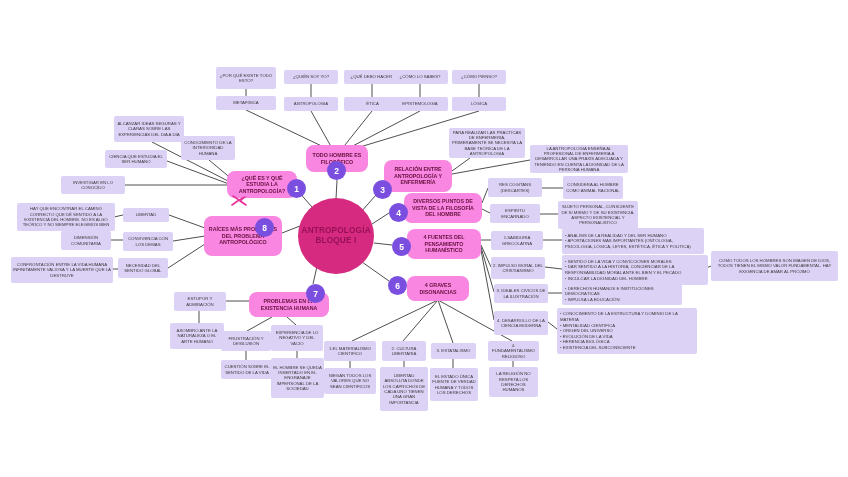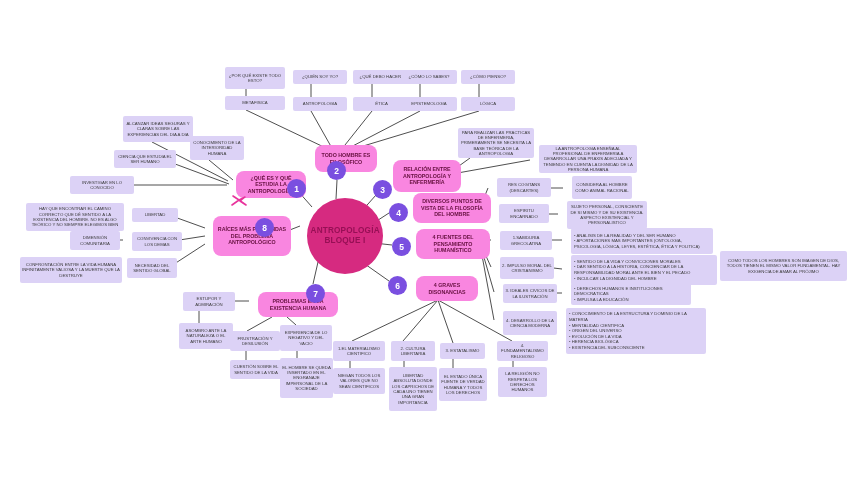--- a/index.html
+++ b/index.html
@@ -1,20 +1,20 @@
 <!DOCTYPE html>
 <html><head>
 <meta charset="utf-8">
 <style>
   html,body{margin:0;padding:0;}
   body{font-family:"Liberation Sans", sans-serif; background:#fff;}
   #canvas{position:relative; overflow:hidden;}
   #wires{position:absolute; left:0; top:0; z-index:0;}
   .node{position:absolute; box-sizing:border-box; display:flex; align-items:center; justify-content:center;
-        text-align:center; text-transform:uppercase; z-index:2; overflow:hidden;margin-left:9px;}
+        text-align:center; text-transform:uppercase; z-index:2; overflow:hidden;}
   .leaf{border-radius:2px; font-size:4.3px; line-height:1.25; padding:1.5px 2px; font-weight:500;}
   .bullets{border-radius:2px; font-size:4.3px; line-height:1.3; padding:2px 3px;
            flex-direction:column; align-items:flex-start; justify-content:center; text-align:left; font-weight:500;}
   .bullets .b-line{display:block;}
   .topic{border-radius:8px; font-size:5.3px; font-weight:bold; line-height:1.25; padding:2px 3px; z-index:3;}
   .center{border-radius:50%; font-size:8.2px; font-weight:bold; line-height:1.25; padding:6px; z-index:1; letter-spacing:.2px;}
   .badge{position:absolute; border-radius:50%; display:flex; align-items:center; justify-content:center;
          font-size:8.5px; font-weight:bold; z-index:4;}
   .scribble{position:absolute; z-index:4;}
 </style>

